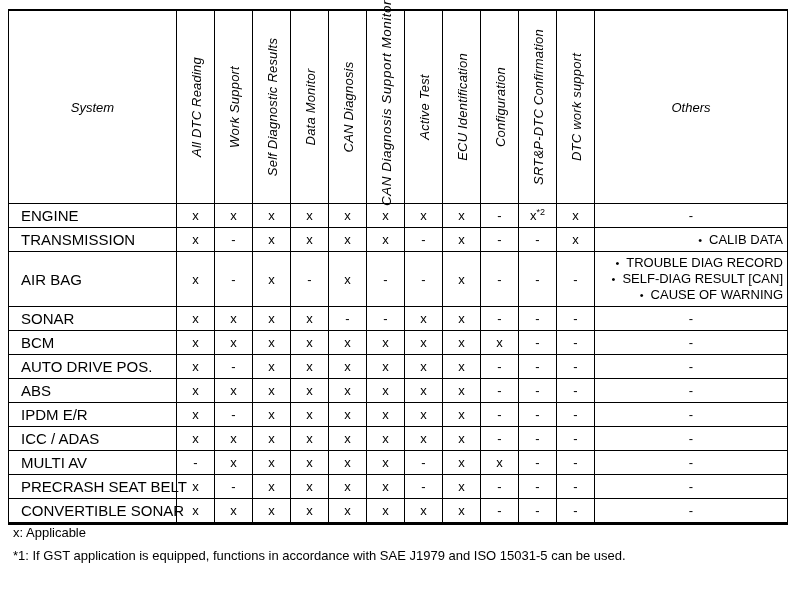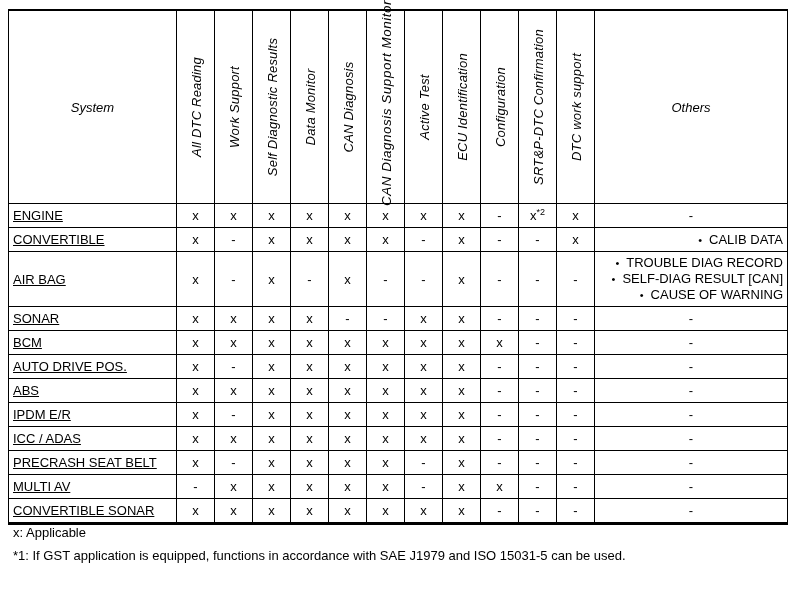--- a/index.html
+++ b/index.html
@@ -40,26 +40,25 @@
     transform: translate(-50%, -50%) rotate(180deg);
     writing-mode: vertical-rl;
     white-space: nowrap;
     font-size: 13px;
     letter-spacing: 0.2px;
   }
   .vtext.long { font-size: 13.5px; letter-spacing: 0.5px; top: 48%; }
   .others-head { text-align: center; vertical-align: middle; font-size: 13px; margin-left: 12px; }
 
   td.system-cell {
-    font-size: 13px;
-    padding-left: 4px;
+    font-size: 15px;
+    padding-left: 12px;
     height: 23px;
     vertical-align: middle;
     white-space: nowrap;
-    text-decoration: underline;
   }
   td.mark-cell {
     font-size: 13px;
     text-align: center;
     height: 23px;
     vertical-align: middle;
   }
   td.mark-cell sup { font-size: 9px; line-height: 0; }
 
   td.others-cell.center { text-align: center; font-size: 13px; vertical-align: middle; }
@@ -140,21 +139,21 @@
           <td class="mark-cell">x</td>
           <td class="mark-cell">x</td>
           <td class="mark-cell">x</td>
           <td class="mark-cell">x</td>
           <td class="mark-cell">-</td>
           <td class="mark-cell">x<sup>*2</sup></td>
           <td class="mark-cell">x</td>
           <td class="others-cell center">-</td>
         </tr>
         <tr>
-          <td class="system-cell">CONVERTIBLE</td>
+          <td class="system-cell">TRANSMISSION</td>
           <td class="mark-cell">x</td>
           <td class="mark-cell">-</td>
           <td class="mark-cell">x</td>
           <td class="mark-cell">x</td>
           <td class="mark-cell">x</td>
           <td class="mark-cell">x</td>
           <td class="mark-cell">-</td>
           <td class="mark-cell">x</td>
           <td class="mark-cell">-</td>
           <td class="mark-cell">-</td>
@@ -266,45 +265,45 @@
           <td class="mark-cell">x</td>
           <td class="mark-cell">x</td>
           <td class="mark-cell">x</td>
           <td class="mark-cell">x</td>
           <td class="mark-cell">-</td>
           <td class="mark-cell">-</td>
           <td class="mark-cell">-</td>
           <td class="others-cell center">-</td>
         </tr>
         <tr>
+          <td class="system-cell">MULTI AV</td>
+          <td class="mark-cell">-</td>
+          <td class="mark-cell">x</td>
+          <td class="mark-cell">x</td>
+          <td class="mark-cell">x</td>
+          <td class="mark-cell">x</td>
+          <td class="mark-cell">x</td>
+          <td class="mark-cell">-</td>
+          <td class="mark-cell">x</td>
+          <td class="mark-cell">x</td>
+          <td class="mark-cell">-</td>
+          <td class="mark-cell">-</td>
+          <td class="others-cell center">-</td>
+        </tr>
+        <tr>
           <td class="system-cell">PRECRASH SEAT BELT</td>
           <td class="mark-cell">x</td>
           <td class="mark-cell">-</td>
           <td class="mark-cell">x</td>
           <td class="mark-cell">x</td>
           <td class="mark-cell">x</td>
           <td class="mark-cell">x</td>
           <td class="mark-cell">-</td>
           <td class="mark-cell">x</td>
           <td class="mark-cell">-</td>
-          <td class="mark-cell">-</td>
-          <td class="mark-cell">-</td>
-          <td class="others-cell center">-</td>
-        </tr>
-        <tr>
-          <td class="system-cell">MULTI AV</td>
-          <td class="mark-cell">-</td>
-          <td class="mark-cell">x</td>
-          <td class="mark-cell">x</td>
-          <td class="mark-cell">x</td>
-          <td class="mark-cell">x</td>
-          <td class="mark-cell">x</td>
-          <td class="mark-cell">-</td>
-          <td class="mark-cell">x</td>
-          <td class="mark-cell">x</td>
           <td class="mark-cell">-</td>
           <td class="mark-cell">-</td>
           <td class="others-cell center">-</td>
         </tr>
         <tr>
           <td class="system-cell">CONVERTIBLE SONAR</td>
           <td class="mark-cell">x</td>
           <td class="mark-cell">x</td>
           <td class="mark-cell">x</td>
           <td class="mark-cell">x</td>

